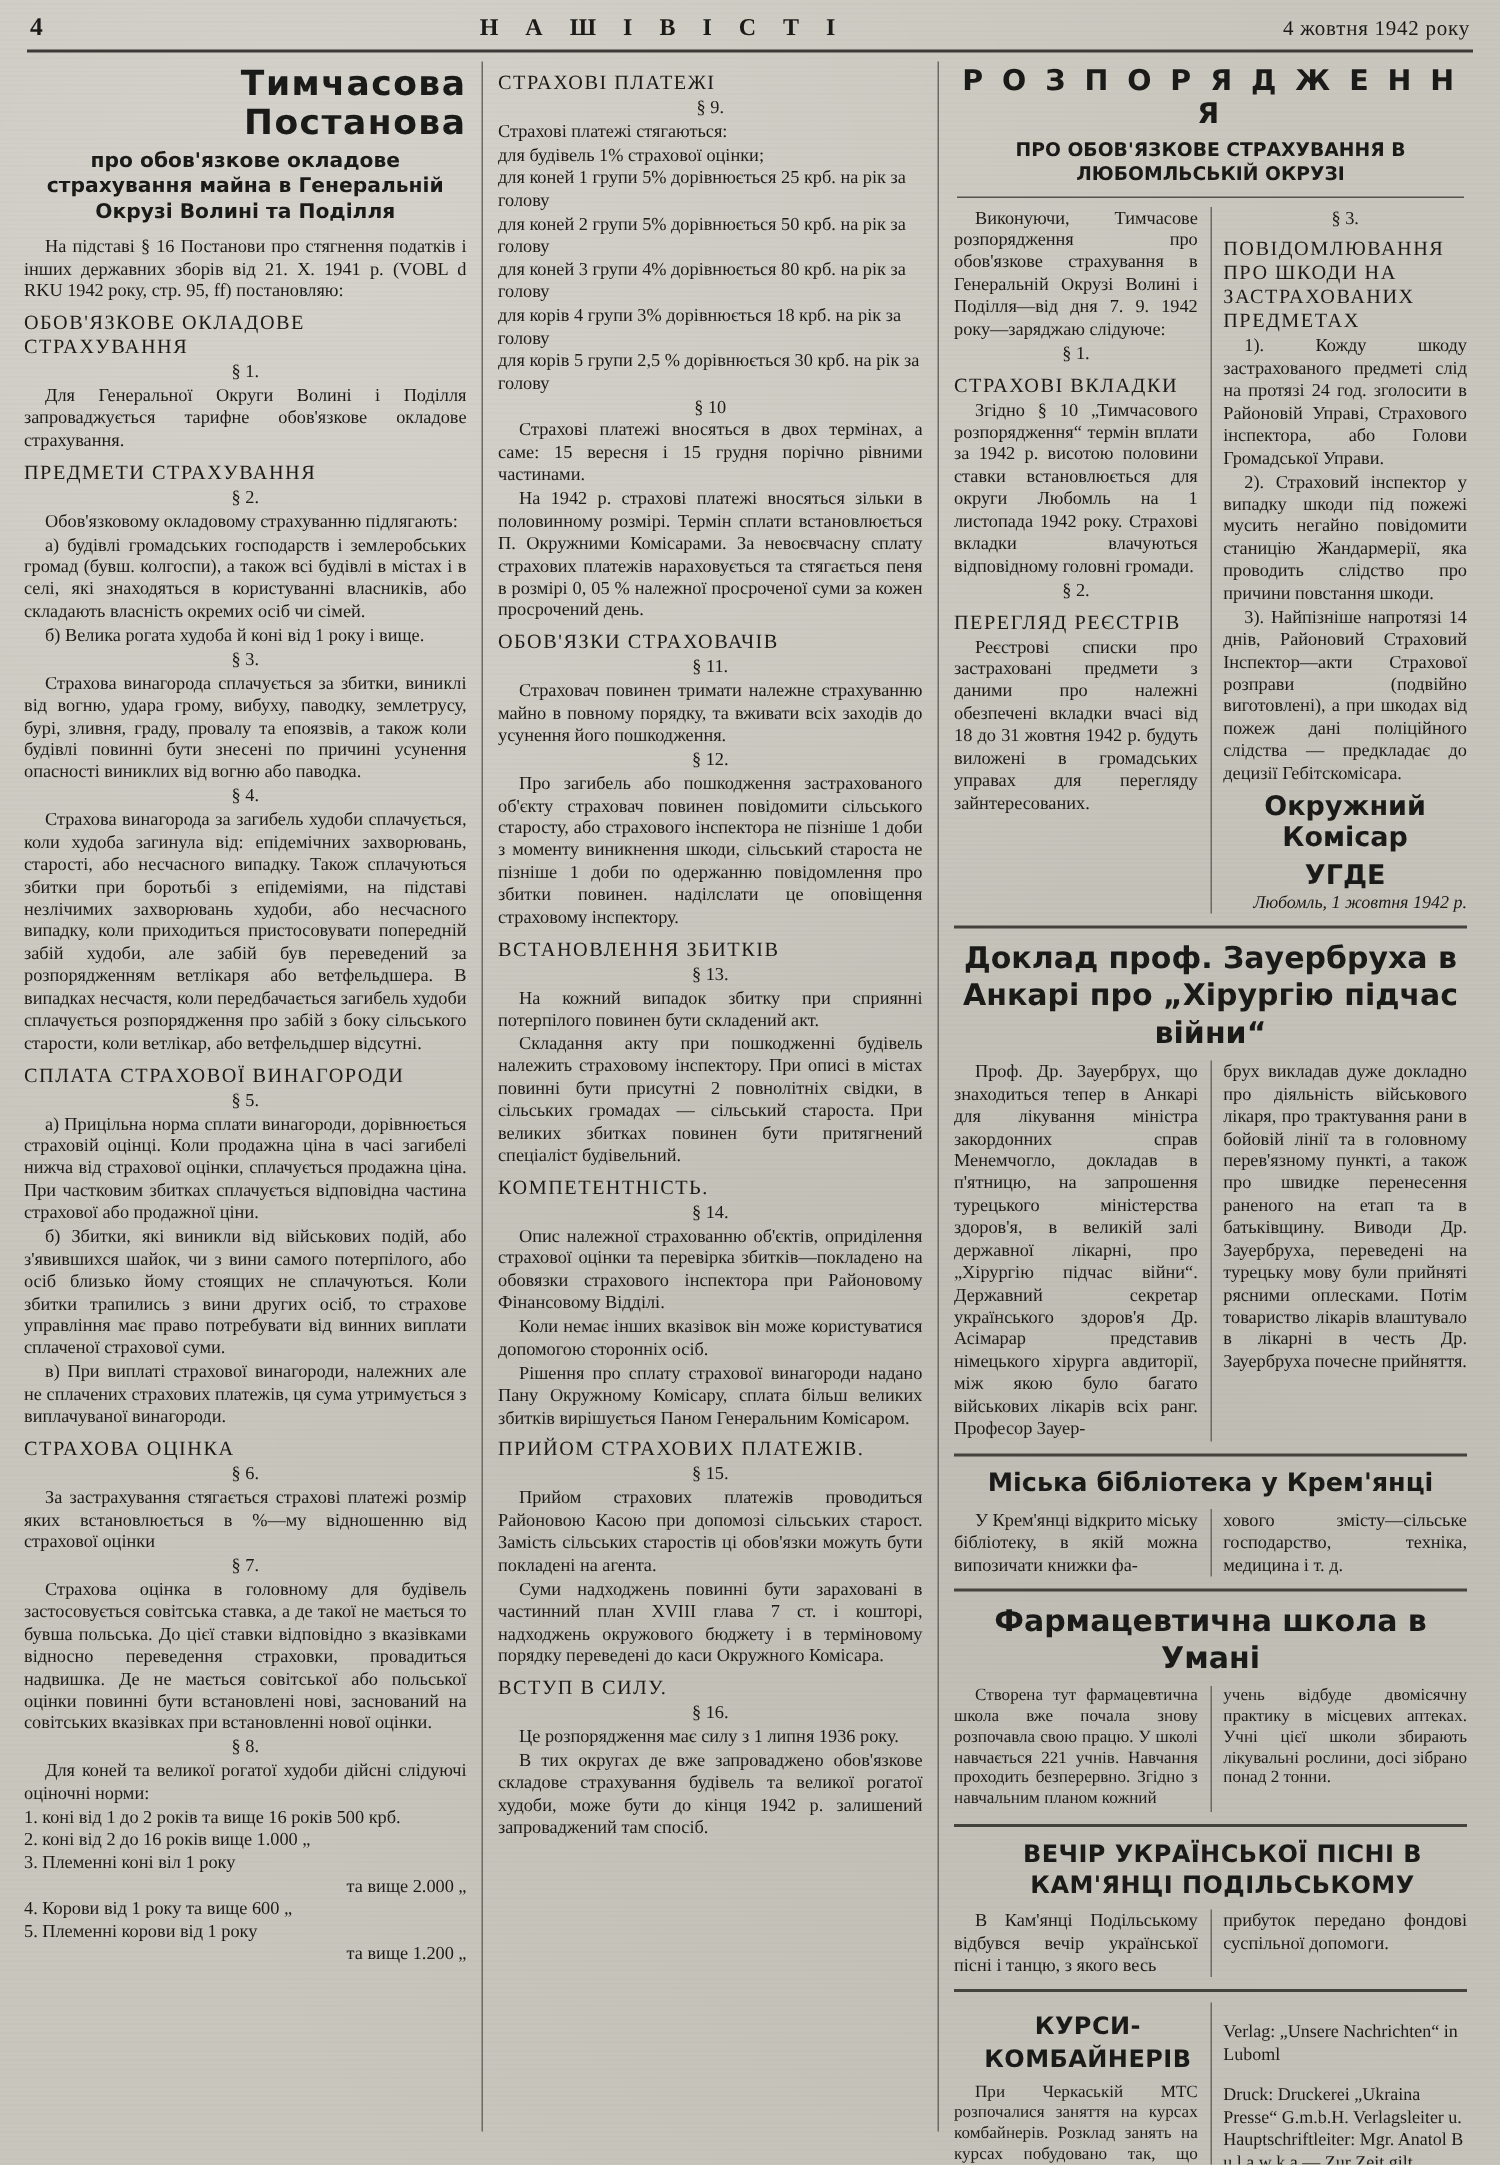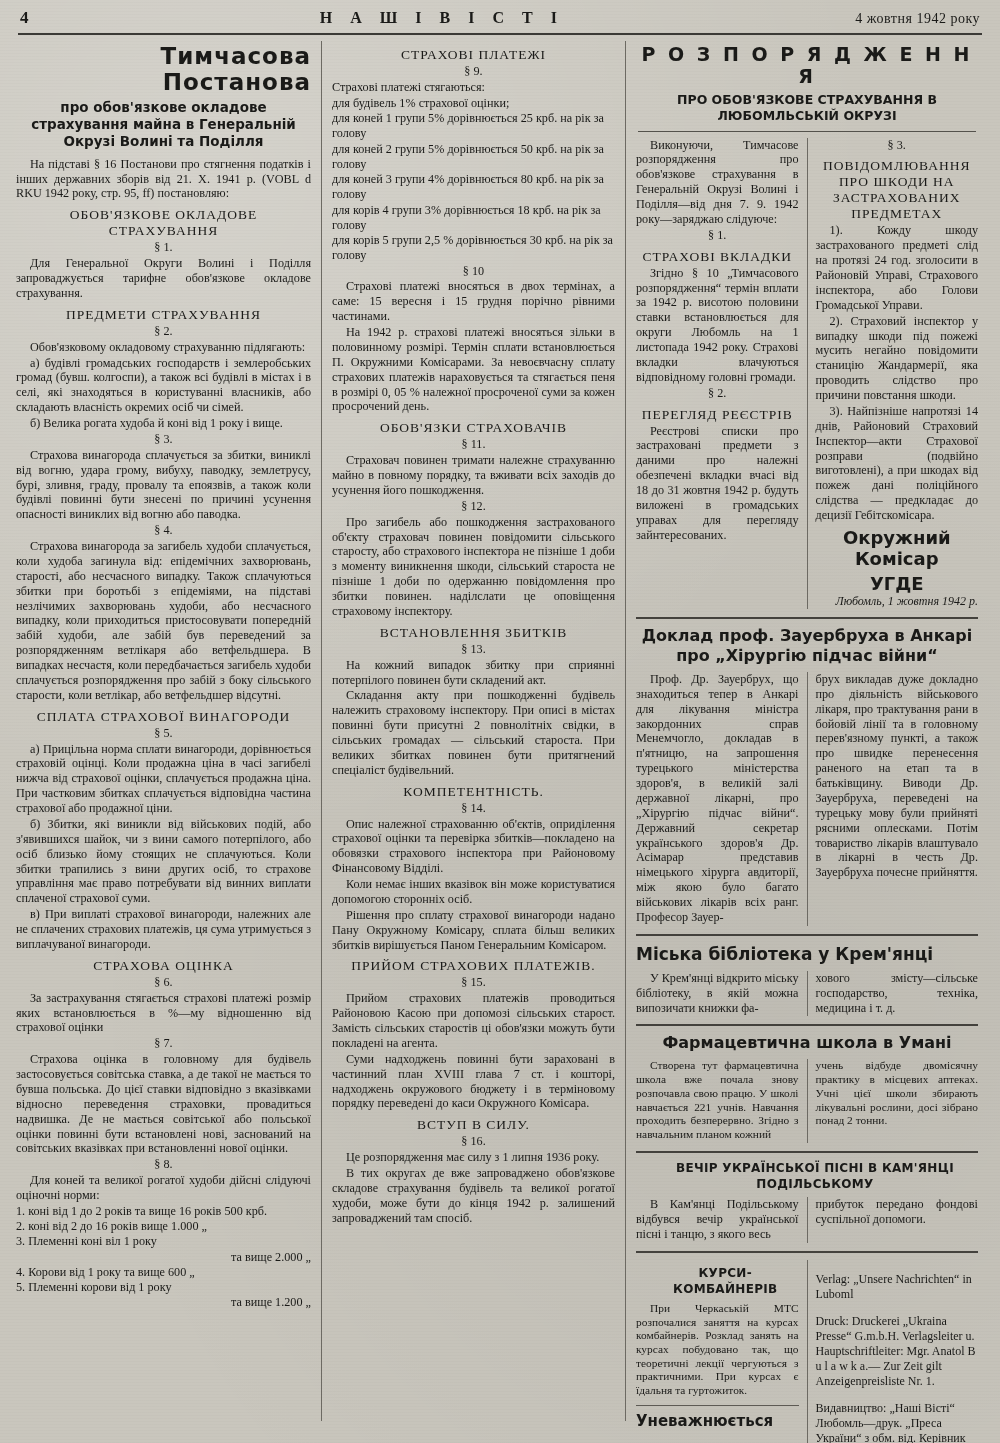--- a/index.html
+++ b/index.html
@@ -55,35 +55,35 @@
     font-size:19px;font-weight:bold;text-align:center;
     letter-spacing:3px;margin:2px 0 5px 0;
   }
   h3.head3{
     font-family:"DejaVu Sans", sans-serif;
     font-size:12.5px;font-weight:bold;text-align:center;
     line-height:1.3;margin:0 0 6px 0;
   }
   h3.bighead{
     font-family:"DejaVu Sans", sans-serif;
+    font-size:20px;font-weight:bold;text-align:center;
+    line-height:1.25;margin:6px 0 6px 0;
+  }
+  h3.midhead{
+    font-family:"DejaVu Sans", sans-serif;
+    font-size:17px;font-weight:bold;text-align:center;
+    line-height:1.3;margin:6px 0 6px 0;
+  }
+  h3.smallhead{
+    font-family:"DejaVu Sans", sans-serif;
     font-size:16px;font-weight:bold;text-align:center;
-    line-height:1.25;margin:6px 0 6px 0;
-  }
-  h3.midhead{
-    font-family:"DejaVu Sans", sans-serif;
-    font-size:17px;font-weight:bold;
-    line-height:1.3;margin:6px 0 6px 0;
-  }
-  h3.smallhead{
-    font-family:"DejaVu Sans", sans-serif;
-    font-size:12px;font-weight:bold;text-align:center;
     line-height:1.35;margin:5px 0 5px 16px;letter-spacing:.3px;
   }
   .sectitle{
-    text-align:center;font-size:13.5px;letter-spacing:1px;
+    text-align:left;font-size:13.5px;letter-spacing:1px;
     margin:6px 0 1px 0;
   }
   .para{
     font-size:12.2px;line-height:1.22;text-align:justify;
     text-indent:14px;margin:0 0 1px 0;
     hyphens:auto;
   }
   .para.noind{text-indent:0;}
   .center{text-align:center;text-indent:0;}
   .right{text-align:right;text-indent:0;}

